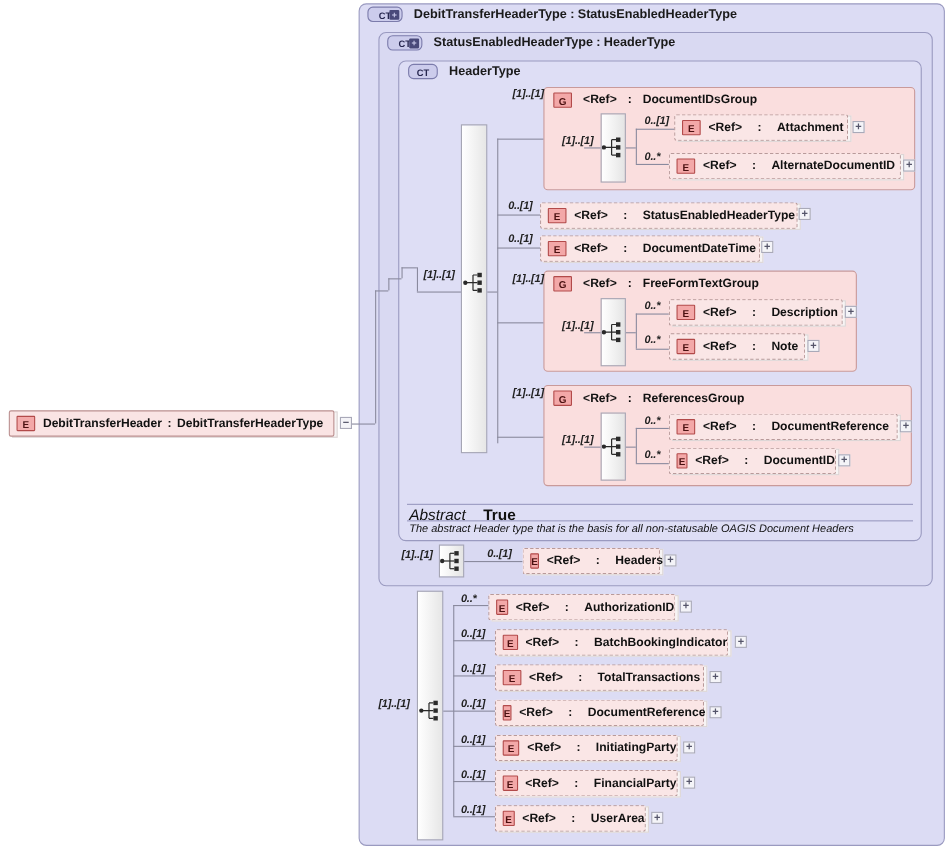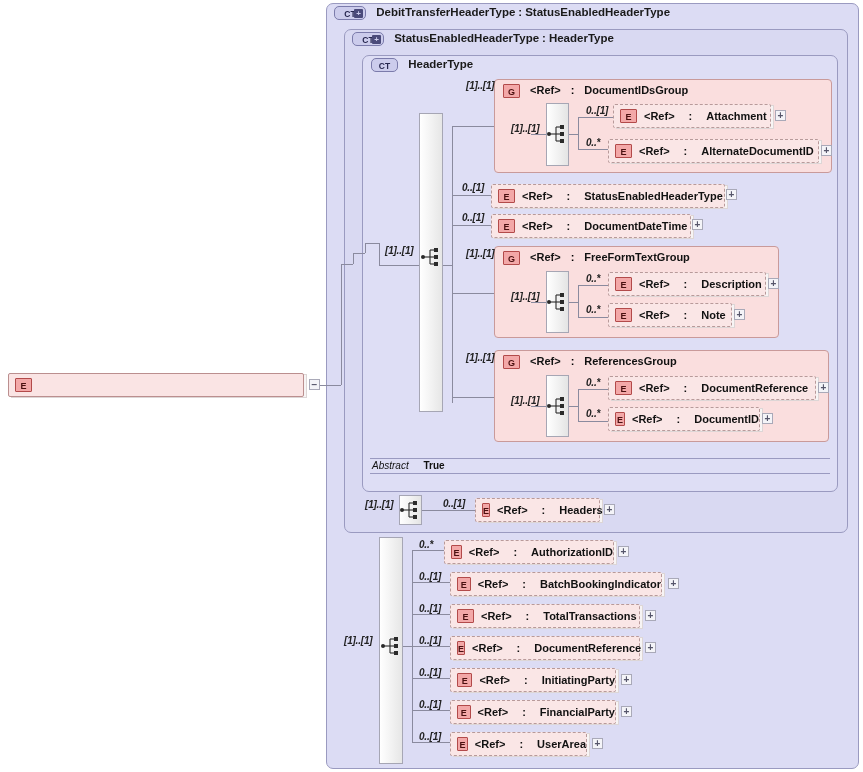--- a/index.html
+++ b/index.html
@@ -177,21 +177,21 @@
     box-sizing:border-box;
   }
 
   
   .seqicon{position:absolute;}
 
   
   .annot-sep{position:absolute;background:#9a9ac0;height:1px;}
   .annot-row{
     position:absolute;
-    font-size:10px;
+    font-size:14px;
     white-space:nowrap;
   }
   .annot-key{font-style:italic;color:#111;}
   .annot-val{font-weight:bold;color:#111;}
   .annot-doc{
     position:absolute;
     font-size:10px;
     font-style:italic;
     color:#111;
     white-space:nowrap;
@@ -390,20 +390,21 @@
   <div class="exp" style="left:762px;top:413px;">+</div>
   <div class="ln lnh" style="left:578px;top:421px;width:30px;"></div>
   <div class="card" style="left:586px;top:408px;">0..*</div>
 
   <div class="annot-sep" style="left:370px;top:458px;width:460px;"></div>
   <div class="annot-row" style="left:372px;top:460px;">
     <span class="annot-key">Abstract</span>
     <span class="annot-val" style="margin-left:12px;">True</span>
   </div>
   <div class="annot-sep" style="left:370px;top:473px;width:460px;"></div>
+  <div class="annot-doc" style="left:372px;top:476px;">The abstract Header type that is the basis for all non-statusable OAGIS Document Headers</div>
 
   <div class="seqbox" style="left:399px;top:495px;width:23px;height:30px;"></div>
   <svg class="seqicon" style="left:400px;top:499px;" width="20" height="22" viewBox="0 0 20 22">
     <line x1="3" y1="11" x2="9" y2="11" stroke="#2a2a2a" stroke-width="1.1"></line>
     <line x1="9" y1="4" x2="9" y2="18" stroke="#2a2a2a" stroke-width="1.1"></line>
     <line x1="9" y1="4" x2="13" y2="4" stroke="#2a2a2a" stroke-width="1.1"></line>
     <line x1="9" y1="11" x2="13" y2="11" stroke="#2a2a2a" stroke-width="1.1"></line>
     <line x1="9" y1="18" x2="13" y2="18" stroke="#2a2a2a" stroke-width="1.1"></line>
     <circle cx="2" cy="11" r="2" fill="#2a2a2a"></circle>
     <rect x="13" y="2" width="4" height="4" fill="#2a2a2a"></rect>
@@ -496,20 +497,21 @@
     <span class="badge badge-e">E</span>
     <span class="lbl"><span>&lt;Ref&gt;</span><span class="sep" style="margin:0 14px;">:</span><span>UserArea</span></span>
   </div>
   <div class="exp" style="left:592px;top:738px;">+</div>
   <div class="ln lnh" style="left:412px;top:742px;width:38px;"></div>
   <div class="card" style="left:419px;top:731px;">0..[1]</div>
 
   <div class="node-shadow" style="left:11px;top:374px;width:296px;height:24px;"></div>
   <div class="node solid" style="left:8px;top:373px;width:296px;height:24px;">
     <span class="badge badge-e">E</span>
+    <span class="lbl"><span>DebitTransferHeader</span><span class="sep" style="margin:0 5px;">:</span><span>DebitTransferHeaderType</span></span>
   </div>
   <div class="exp" style="left:309px;top:379px;">−</div>
 
   <div class="ln lnh" style="left:320px;top:385px;width:21px;"></div>
 
   <div class="ln lnv" style="left:341px;top:264px;height:121px;"></div>
   <div class="ln lnh" style="left:341px;top:264px;width:12px;"></div>
   <div class="ln lnv" style="left:353px;top:275px;height:-0px;"></div>
   <div class="ln lnv" style="left:353px;top:253px;height:11px;"></div>
   <div class="ln lnh" style="left:353px;top:253px;width:12px;"></div>

